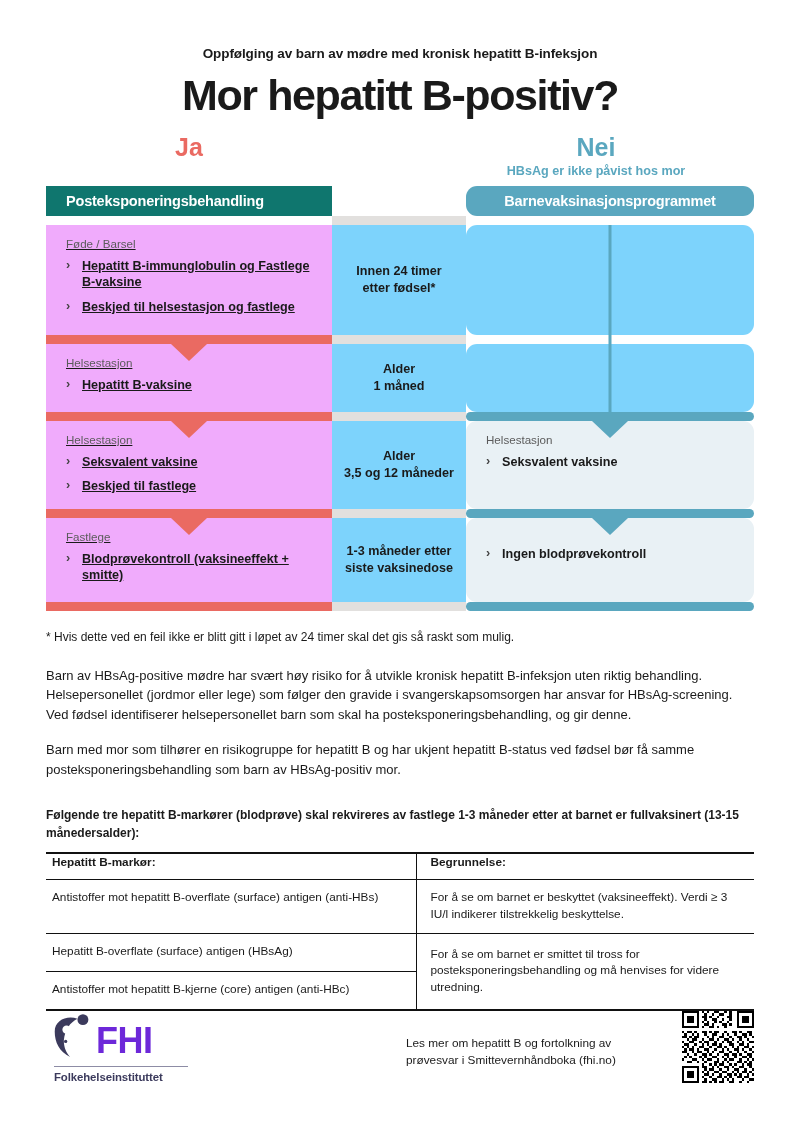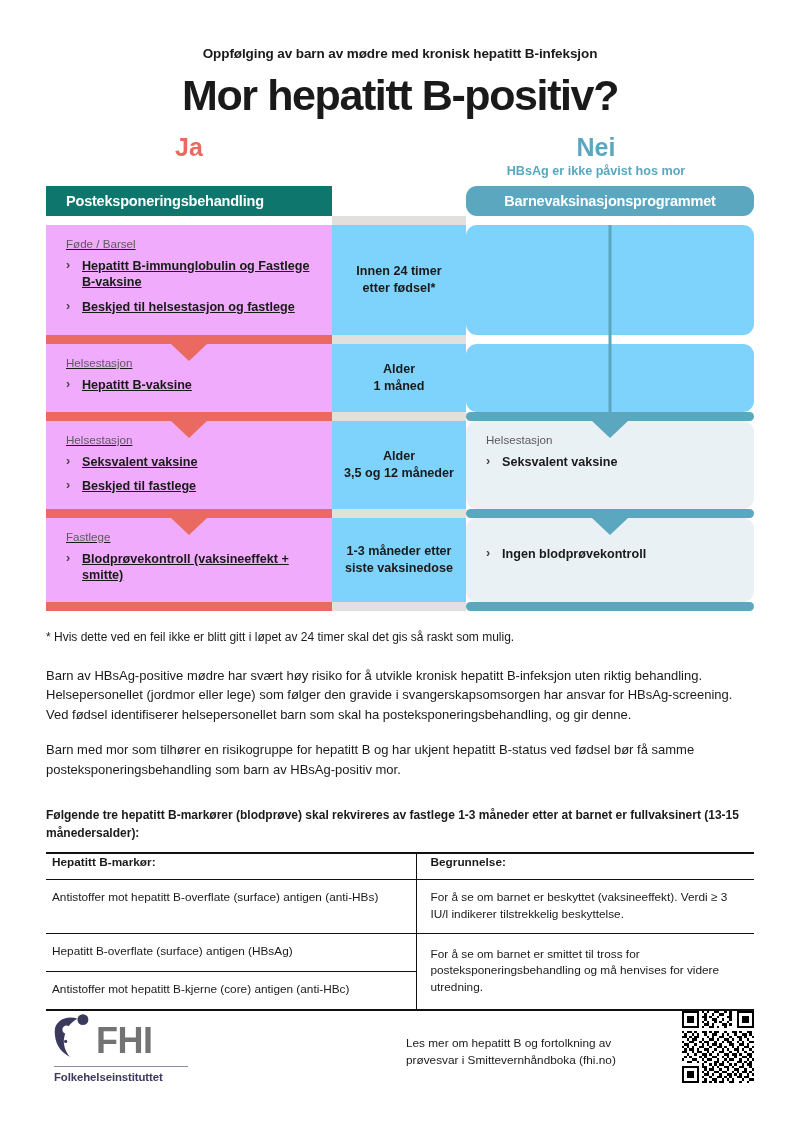--- a/index.html
+++ b/index.html
@@ -162,21 +162,21 @@
   .r-top    { border-top: 2.2px solid #111; }
   .r-bottom { border-bottom: 2.2px solid #111; }
   .r-thin   { border-bottom: 1.4px solid #111; }
 
   
   .footer { position: absolute; left: 46px; right: 46px; bottom: 28px; height: 92px; }
   .logo { position: absolute; left: 6px; top: 2px; width: 150px; }
   .logo-row { display: flex; align-items: flex-end; }
   .logo-mark { width: 40px; height: 46px; }
   .logo-fhi {
-    font-size: 36px; font-weight: bold; color: #737373;
+    font-size: 36px; font-weight: bold; color: #6d28d9;
     letter-spacing: -0.5px; line-height: 1; margin-left: 4px;
   }
   .logo-rule { height: 1px; background: #8d8ca5; margin: 7px 0 4px 2px; width: 134px; }
   .logo-sub { font-size: 11.4px; font-weight: bold; color: #3b3a5c; letter-spacing: -0.1px; margin-left: 2px; }
 
   .readmore {
     position: absolute;
     left: 360px;
     top: 24px;
     font-size: 11.8px;

